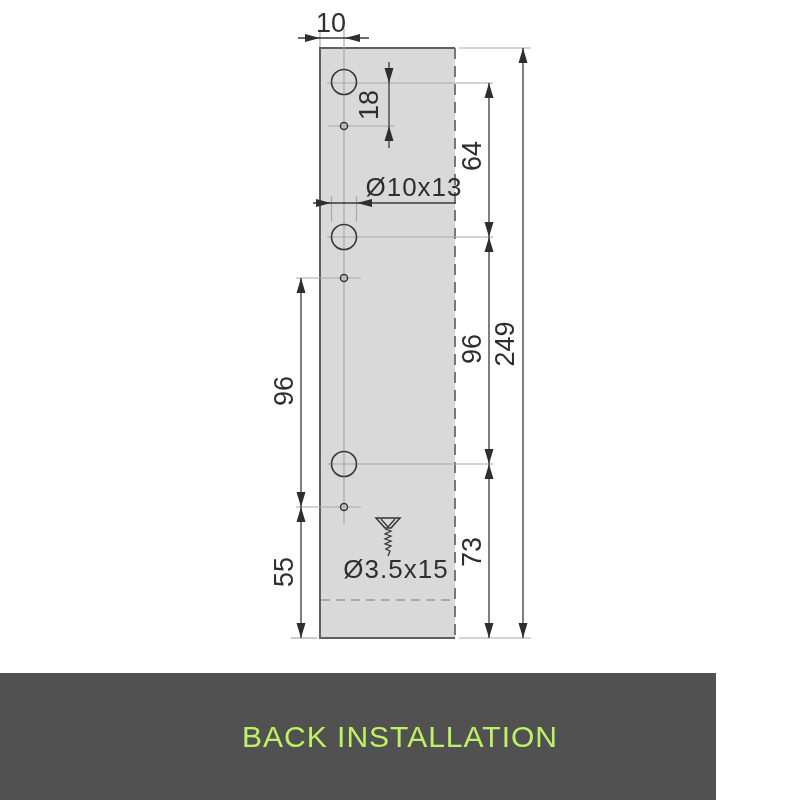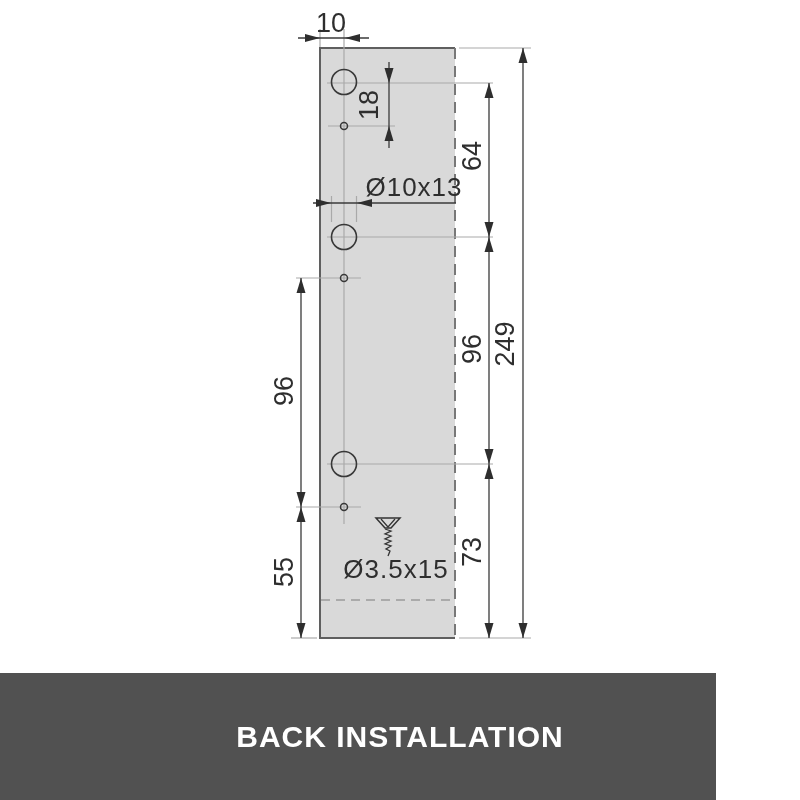--- a/index.html
+++ b/index.html
@@ -18,23 +18,23 @@
   }
   svg text.callout { font-size:26px; letter-spacing:1px; }
   .banner {
     position:absolute;
     left:0; top:673px;
     width:800px; height:127px;
     background:#515151;
     display:flex; align-items:center; justify-content:center;
   }
   .banner .banner-title {
-    color:#ffffff;
+    color:#bef264;
     font-size:30px;
-    font-weight:bold;
+    font-weight:normal;
     letter-spacing:1px;
   }
 </style>
 </head>
 <body>
 
 <div class="page">
 
   <svg class="drawing" width="800" height="673" viewBox="0 0 800 673">
 

